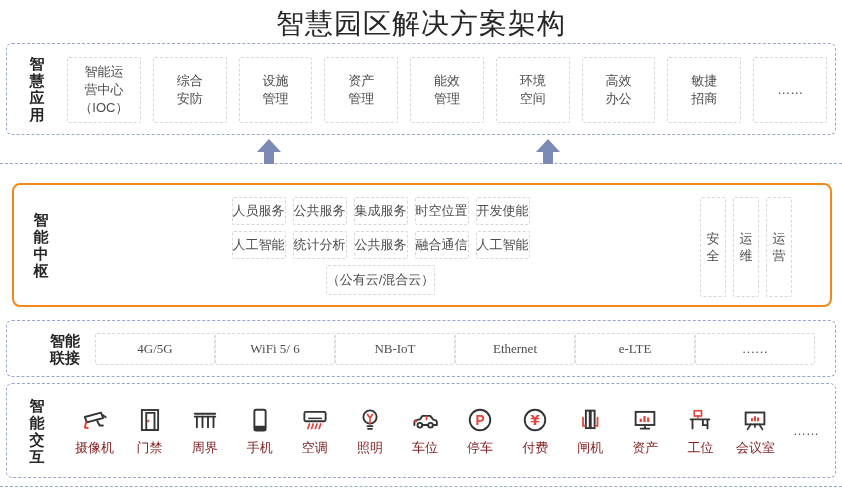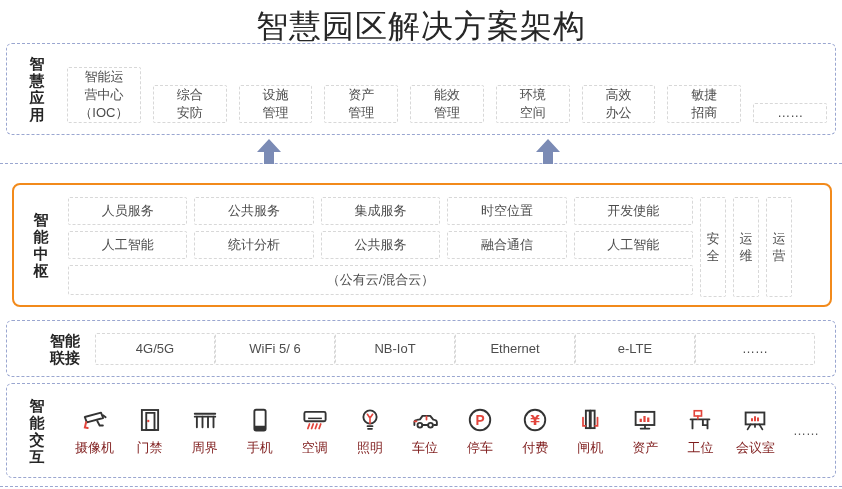--- a/index.html
+++ b/index.html
@@ -2,55 +2,55 @@
 <html><head>
 <meta charset="utf-8">
 <style>
   html,body{margin:0;padding:0;background:#fff;}
   body{
     position:relative;width:842px;height:489px;overflow:hidden;
     font-family:"Liberation Sans","DejaVu Sans",sans-serif;color:#4d4d4d;
   }
   .title{
     position:absolute;top:5px;left:0;width:842px;text-align:center;
-    font-size:32px;font-weight:500;color:#262626;letter-spacing:1px;
+    font-size:28px;font-weight:500;color:#262626;letter-spacing:1px;
   }
   .layer{
     position:absolute;left:6px;width:830px;box-sizing:border-box;
     border:1px dashed #9aa6d0;border-radius:6px;display:flex;align-items:stretch;
   }
   .layer-label{
     width:60px;flex:0 0 60px;display:flex;align-items:center;justify-content:center;
     font-weight:bold;font-size:15px;line-height:17px;color:#262626;
     white-space:pre-line;text-align:center;
   }
   .box{
     box-sizing:border-box;border:1px dashed #d8d8d8;border-radius:2px;
     display:flex;align-items:center;justify-content:center;text-align:center;
     white-space:pre-line;font-size:13px;line-height:18px;color:#4d4d4d;background:#fff;
   }
   
   #layer-apps{top:43px;height:92px;}
-  #layer-apps .boxes{flex:1;display:flex;gap:12px;padding:13px 8px 11px 0;align-items:flex-end;}
+  #layer-apps .boxes{flex:1;display:flex;gap:12px;padding:13px 8px 11px 0;}
   #layer-apps .box{flex:1;}
   
   .sep{position:absolute;left:0;width:842px;height:0;border-top:1px dashed #9aa6d0;}
   .up-arrow{position:absolute;width:24px;height:25px;}
   
   #layer-hub{top:183px;left:12px;width:820px;height:124px;border:2px solid #f28a1b;border-radius:8px;}
   #layer-hub .layer-label{flex:0 0 54px;width:54px;}
-  #layer-hub .hub-main{width:625px;flex:0 0 625px;display:flex;flex-direction:column;padding-top:12px;}
+  #layer-hub .hub-main{width:625px;flex:0 0 625px;display:flex;flex-direction:column;padding-top:12px;align-items:center;}
   .svc-row{display:flex;gap:7px;margin-bottom:6px;}
   .svc-row .box{flex:1;height:28px;}
   .cloud-box{height:30px;}
   .pillars{display:flex;gap:7px;margin-left:7px;padding:12px 0;}
   .pillar{width:26px;flex:0 0 26px;height:100px;line-height:17px;}
   
   #layer-connect{top:320px;height:57px;padding-left:28px;}
-  #layer-connect .boxes{flex:1;display:flex;padding:12px 20px 12px 0;}
+  #layer-connect .boxes{flex:1;display:flex;padding:12px 20px 12px 0;font-family:Liberation Serif, serif;}
   #layer-connect .box{flex:1;height:32px;}
   
   #layer-interact{top:383px;height:95px;}
   #layer-interact .devices{flex:1;display:flex;align-items:center;padding:6px 6px 6px 0;}
   .device{flex:1;display:flex;flex-direction:column;align-items:center;gap:4px;}
   .device .ic{width:30px;height:30px;display:block;}
   .device .dev-label{font-size:13px;color:#7f1d1d;white-space:nowrap;}
   .more-cell{flex:0 0 46px;text-align:center;font-size:13px;color:#595959;}
 </style>
 </head>

